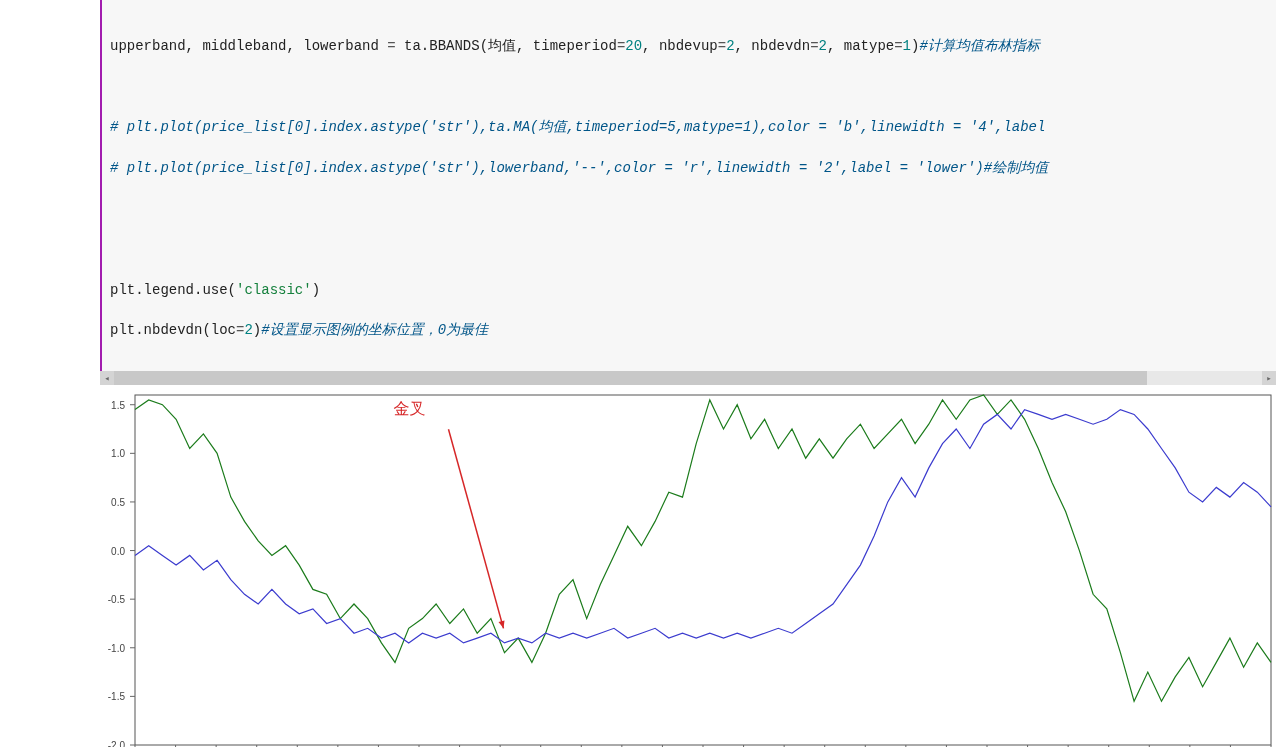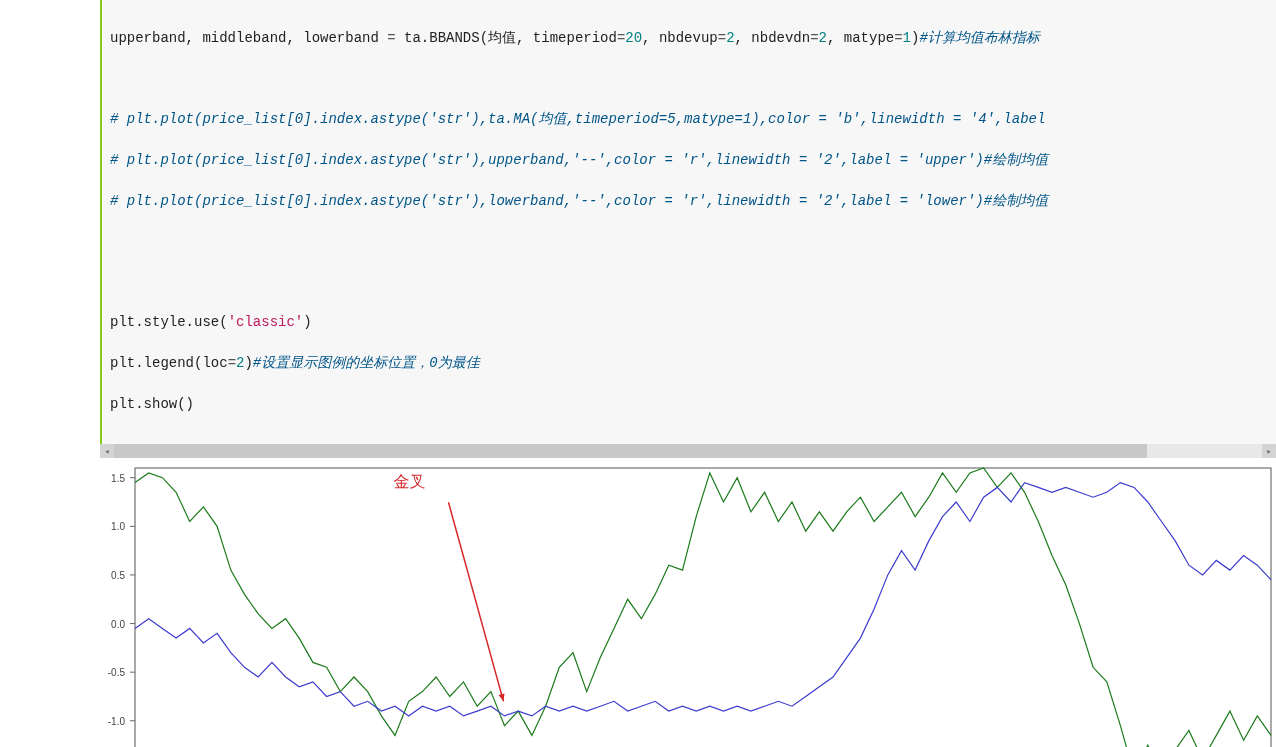--- a/index.html
+++ b/index.html
@@ -7,32 +7,32 @@
     font-family: Consolas, "Courier New", monospace;
     font-size: 14px;
     background: #fff;
     width: 1276px;
     height: 747px;
     overflow: hidden;
     position: relative;
   }
   .code-area {
     background: #f7f7f7;
-    padding: 8px 0 10px 0;
+    padding: 16px 0 10px 0;
     margin-left: 100px;
     line-height: 1.45;
     white-space: pre;
     overflow: hidden;
-    border-left: 2px solid #84cc16;
+    border-left: 2px solid #a21caf;
     color: #222;
   }
   .code-area .line { padding-left: 8px; }
   .c-op { color: #555; }
   .c-num { color: #008080; }
-  .c-str { color: #be185d; }
+  .c-str { color: #15803d; }
   .c-comment { color: #058; font-style: italic; }
   .c-name { color: #222; }
   .scrollbar {
     height: 14px;
     background: #e8e8e8;
     margin-left: 100px;
     display: flex;
     align-items: center;
   }
   .scrollbar .arrow {
@@ -62,27 +62,25 @@
   .arrow-red { stroke: #d62728; stroke-width: 1.5; fill: none; }
   .arrow-head { fill: #d62728; }
 </style>
 </head>
 <body>
 
 <div class="code-area">
 <div class="line"><span class="c-name">upperband, middleband, lowerband </span><span class="c-op">=</span><span class="c-name"> ta.BBANDS(均值, timeperiod</span><span class="c-op">=</span><span class="c-num">20</span><span class="c-name">, nbdevup</span><span class="c-op">=</span><span class="c-num">2</span><span class="c-name">, nbdevdn</span><span class="c-op">=</span><span class="c-num">2</span><span class="c-name">, matype</span><span class="c-op">=</span><span class="c-num">1</span><span class="c-name">)</span><span class="c-comment">#计算均值布林指标</span></div>
 <div class="line">&nbsp;</div>
 <div class="line"><span class="c-comment"># plt.plot(price_list[0].index.astype('str'),ta.MA(均值,timeperiod=5,matype=1),color = 'b',linewidth = '4',label</span></div>
-<div class="line"><span class="c-comment"># plt.plot(price_list[0].index.astype('str'),upperband,'--',color = 'r',linewidth = '2',label = 'upper')#绘制均值</span></div>
 <div class="line"><span class="c-comment"># plt.plot(price_list[0].index.astype('str'),lowerband,'--',color = 'r',linewidth = '2',label = 'lower')#绘制均值</span></div>
 <div class="line">&nbsp;</div>
 <div class="line">&nbsp;</div>
-<div class="line"><span class="c-name">plt.style.use(</span><span class="c-str">'classic'</span><span class="c-name">)</span></div>
-<div class="line"><span class="c-name">plt.legend(loc</span><span class="c-op">=</span><span class="c-num">2</span><span class="c-name">)</span><span class="c-comment">#设置显示图例的坐标位置，0为最佳</span></div>
-<div class="line"><span class="c-name">plt.show()</span></div>
+<div class="line"><span class="c-name">plt.legend.use(</span><span class="c-str">'classic'</span><span class="c-name">)</span></div>
+<div class="line"><span class="c-name">plt.nbdevdn(loc</span><span class="c-op">=</span><span class="c-num">2</span><span class="c-name">)</span><span class="c-comment">#设置显示图例的坐标位置，0为最佳</span></div>
 </div>
 
 <div class="scrollbar">
   <div class="arrow">◂</div>
   <div class="track">
     <div class="thumb"></div>
   </div>
   <div class="arrow">▸</div>
 </div>
 

